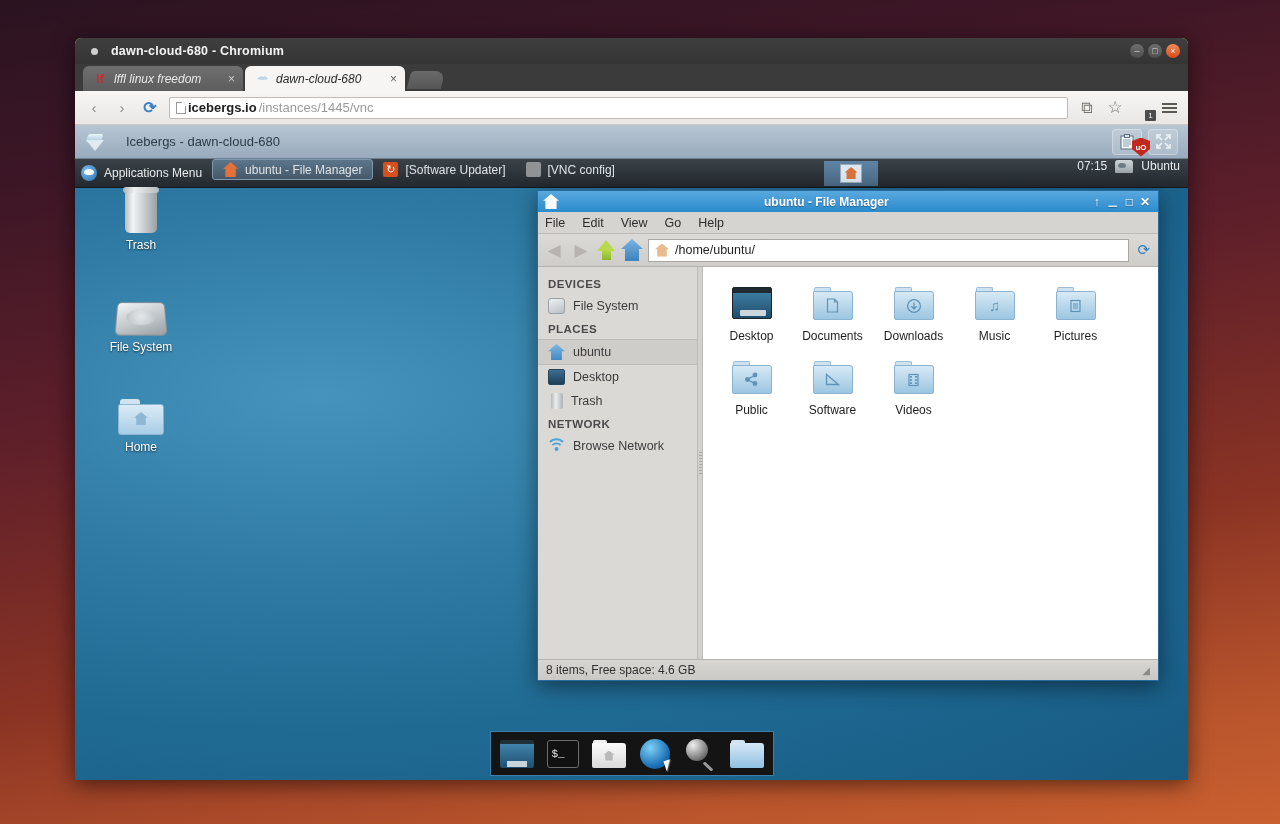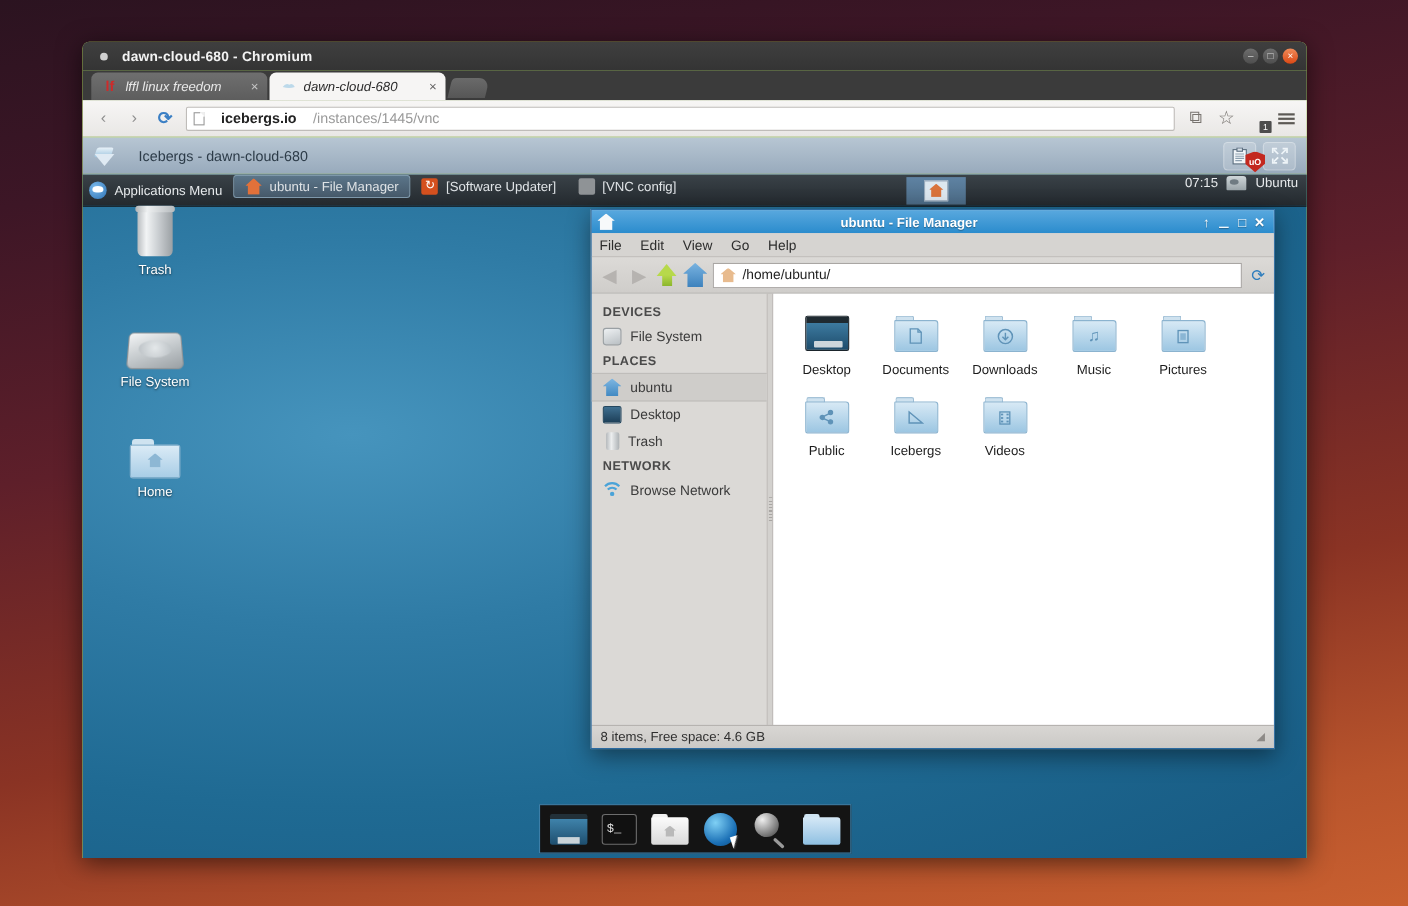--- a/index.html
+++ b/index.html
@@ -76,21 +76,21 @@
     height: 34px; background: linear-gradient(#f7f6f5,#e9e7e5);
     border-bottom: 1px solid #c9c6c3;
     display: flex; align-items: center; padding: 0 8px; gap: 6px;
   }
   .navbtn { width: 22px; height: 22px; display: flex; align-items: center; justify-content: center;
             color: #8e8e8e; font-size: 15px; }
   .navbtn.reload { color: #3b7fc4; font-size: 16px; font-weight: bold; }
   .omnibox {
     flex: 1; height: 22px; background: #fff; border: 1px solid #bfbcb9;
     border-radius: 2px; display: flex; align-items: center; padding: 0 6px;
-    font-size: 13px; color: #999; gap: 15px; margin: 0 2px;
+    font-size: 13px; color: #999; gap: 2px; margin: 0 2px;
   }
   .omnibox .pageicon { width: 10px; height: 12px; border: 1px solid #9a9a9a; background:#fff; position:relative; flex:none;}
   .omnibox .pageicon:after{content:"";position:absolute;right:-1px;top:-1px;border-width:0 4px 4px 0;border-style:solid;border-color:#fff #efefef;}
   .omnibox b { color: #222; font-weight: bold; }
   .tb-icon { width: 22px; height: 22px; display:flex;align-items:center;justify-content:center; color:#77736f; }
   .ext-badge { position: relative; width: 20px; height: 20px; }
   .ext-shield {
     width: 18px; height: 19px; background: #c3281f;
     clip-path: polygon(50% 0, 100% 18%, 100% 60%, 50% 100%, 0 60%, 0 18%);
     color: #fff; font-size: 8px; font-weight: bold; display:flex;align-items:center;justify-content:center;margin-top:40px;
@@ -664,21 +664,21 @@
                 <span class="folder">
                     <span class="ftab"></span>
                     <span class="fbody"></span>
                   <span class="fg">
                     <svg width="15" height="13" viewBox="0 0 15 13">
                         <path d="M1.5 11.5h12L1.5 1.5z" fill="none" stroke="#5f93b8" stroke-width="1.3"></path>
                       </svg>
                   </span>
                 </span>
               </div>
-              <div>Icebergs</div>
+              <div>Software</div>
             </div>
             <div class="file-item">
               <div class="ig">
                 <span class="folder">
                     <span class="ftab"></span>
                     <span class="fbody"></span>
                   <span class="fg">
                     <svg width="13" height="14" viewBox="0 0 13 14">
                         <rect x="2" y="1.5" width="9" height="11" fill="none" stroke="#5f93b8" stroke-width="1.2"></rect>
                         <g fill="#5f93b8">

